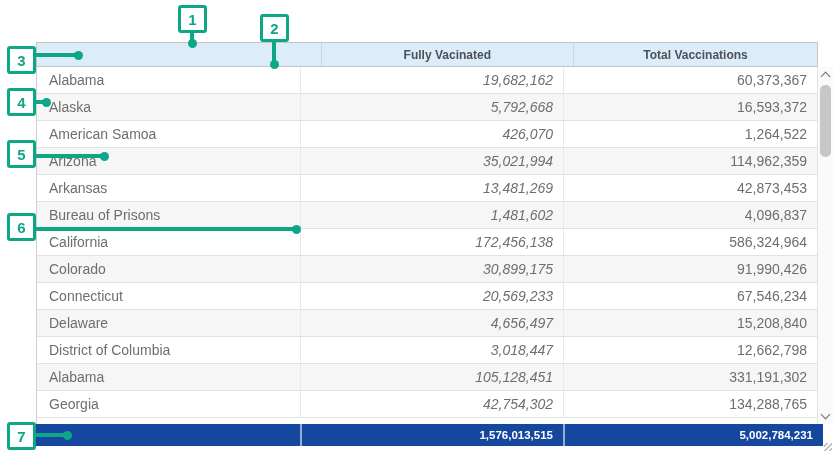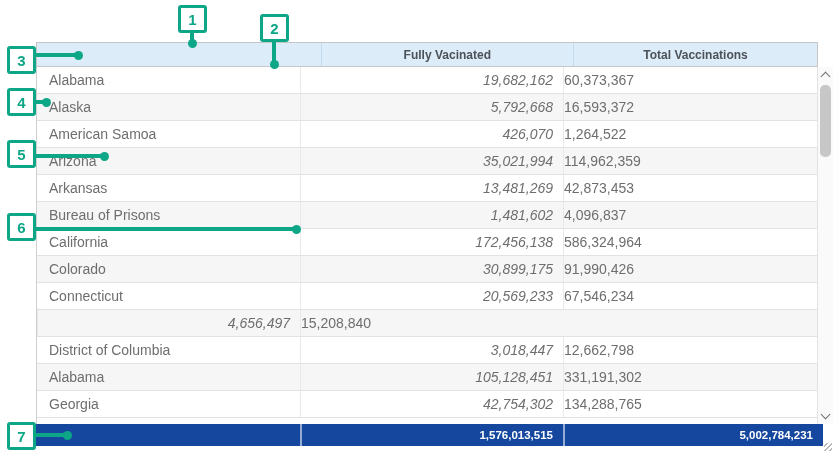--- a/index.html
+++ b/index.html
@@ -31,21 +31,21 @@
     display:flex; height:27px; box-sizing:border-box;
     border-bottom:1px solid #e2e2e2; background:#ffffff;
   }
   .trow.alt { background:#f6f6f6; }
   .cell {
     font-size:14px; color:#6e6e6e; line-height:26px;
     box-sizing:border-box; white-space:nowrap; overflow:hidden;
   }
   .cell.state { width:263px; padding-left:12px; text-align:left; }
   .cell.num1  { width:263px; padding-right:10px; text-align:right; border-left:1px solid #e9e9e9;font-style:italic; }
-  .cell.num2  { width:254px; padding-right:10px; text-align:left; border-left:1px solid #e9e9e9; }
+  .cell.num2  { width:254px; padding-right:10px; text-align:right; border-left:1px solid #e9e9e9; }
 
   .tsummary {
     position:absolute; left:36px; top:424px; width:787px; height:22px;
     background:#16479e; display:flex; box-sizing:border-box;
   }
   .tsummary .scell {
     font-size:11.5px; font-weight:bold; color:#ffffff; line-height:22px;
     box-sizing:border-box; text-align:right; padding-right:10px; white-space:nowrap;padding-left:28px;
   }
   .tsummary .s1 { width:264px; }
@@ -134,20 +134,21 @@
       <div class="cell state">Colorado</div>
       <div class="cell num1">30,899,175</div>
       <div class="cell num2">91,990,426</div>
     </div>
     <div class="trow">
       <div class="cell state">Connecticut</div>
       <div class="cell num1">20,569,233</div>
       <div class="cell num2">67,546,234</div>
     </div>
     <div class="trow alt">
+      <div class="cell state">Delaware</div>
       <div class="cell num1">4,656,497</div>
       <div class="cell num2">15,208,840</div>
     </div>
     <div class="trow">
       <div class="cell state">District of Columbia</div>
       <div class="cell num1">3,018,447</div>
       <div class="cell num2">12,662,798</div>
     </div>
     <div class="trow alt">
       <div class="cell state">Alabama</div>

